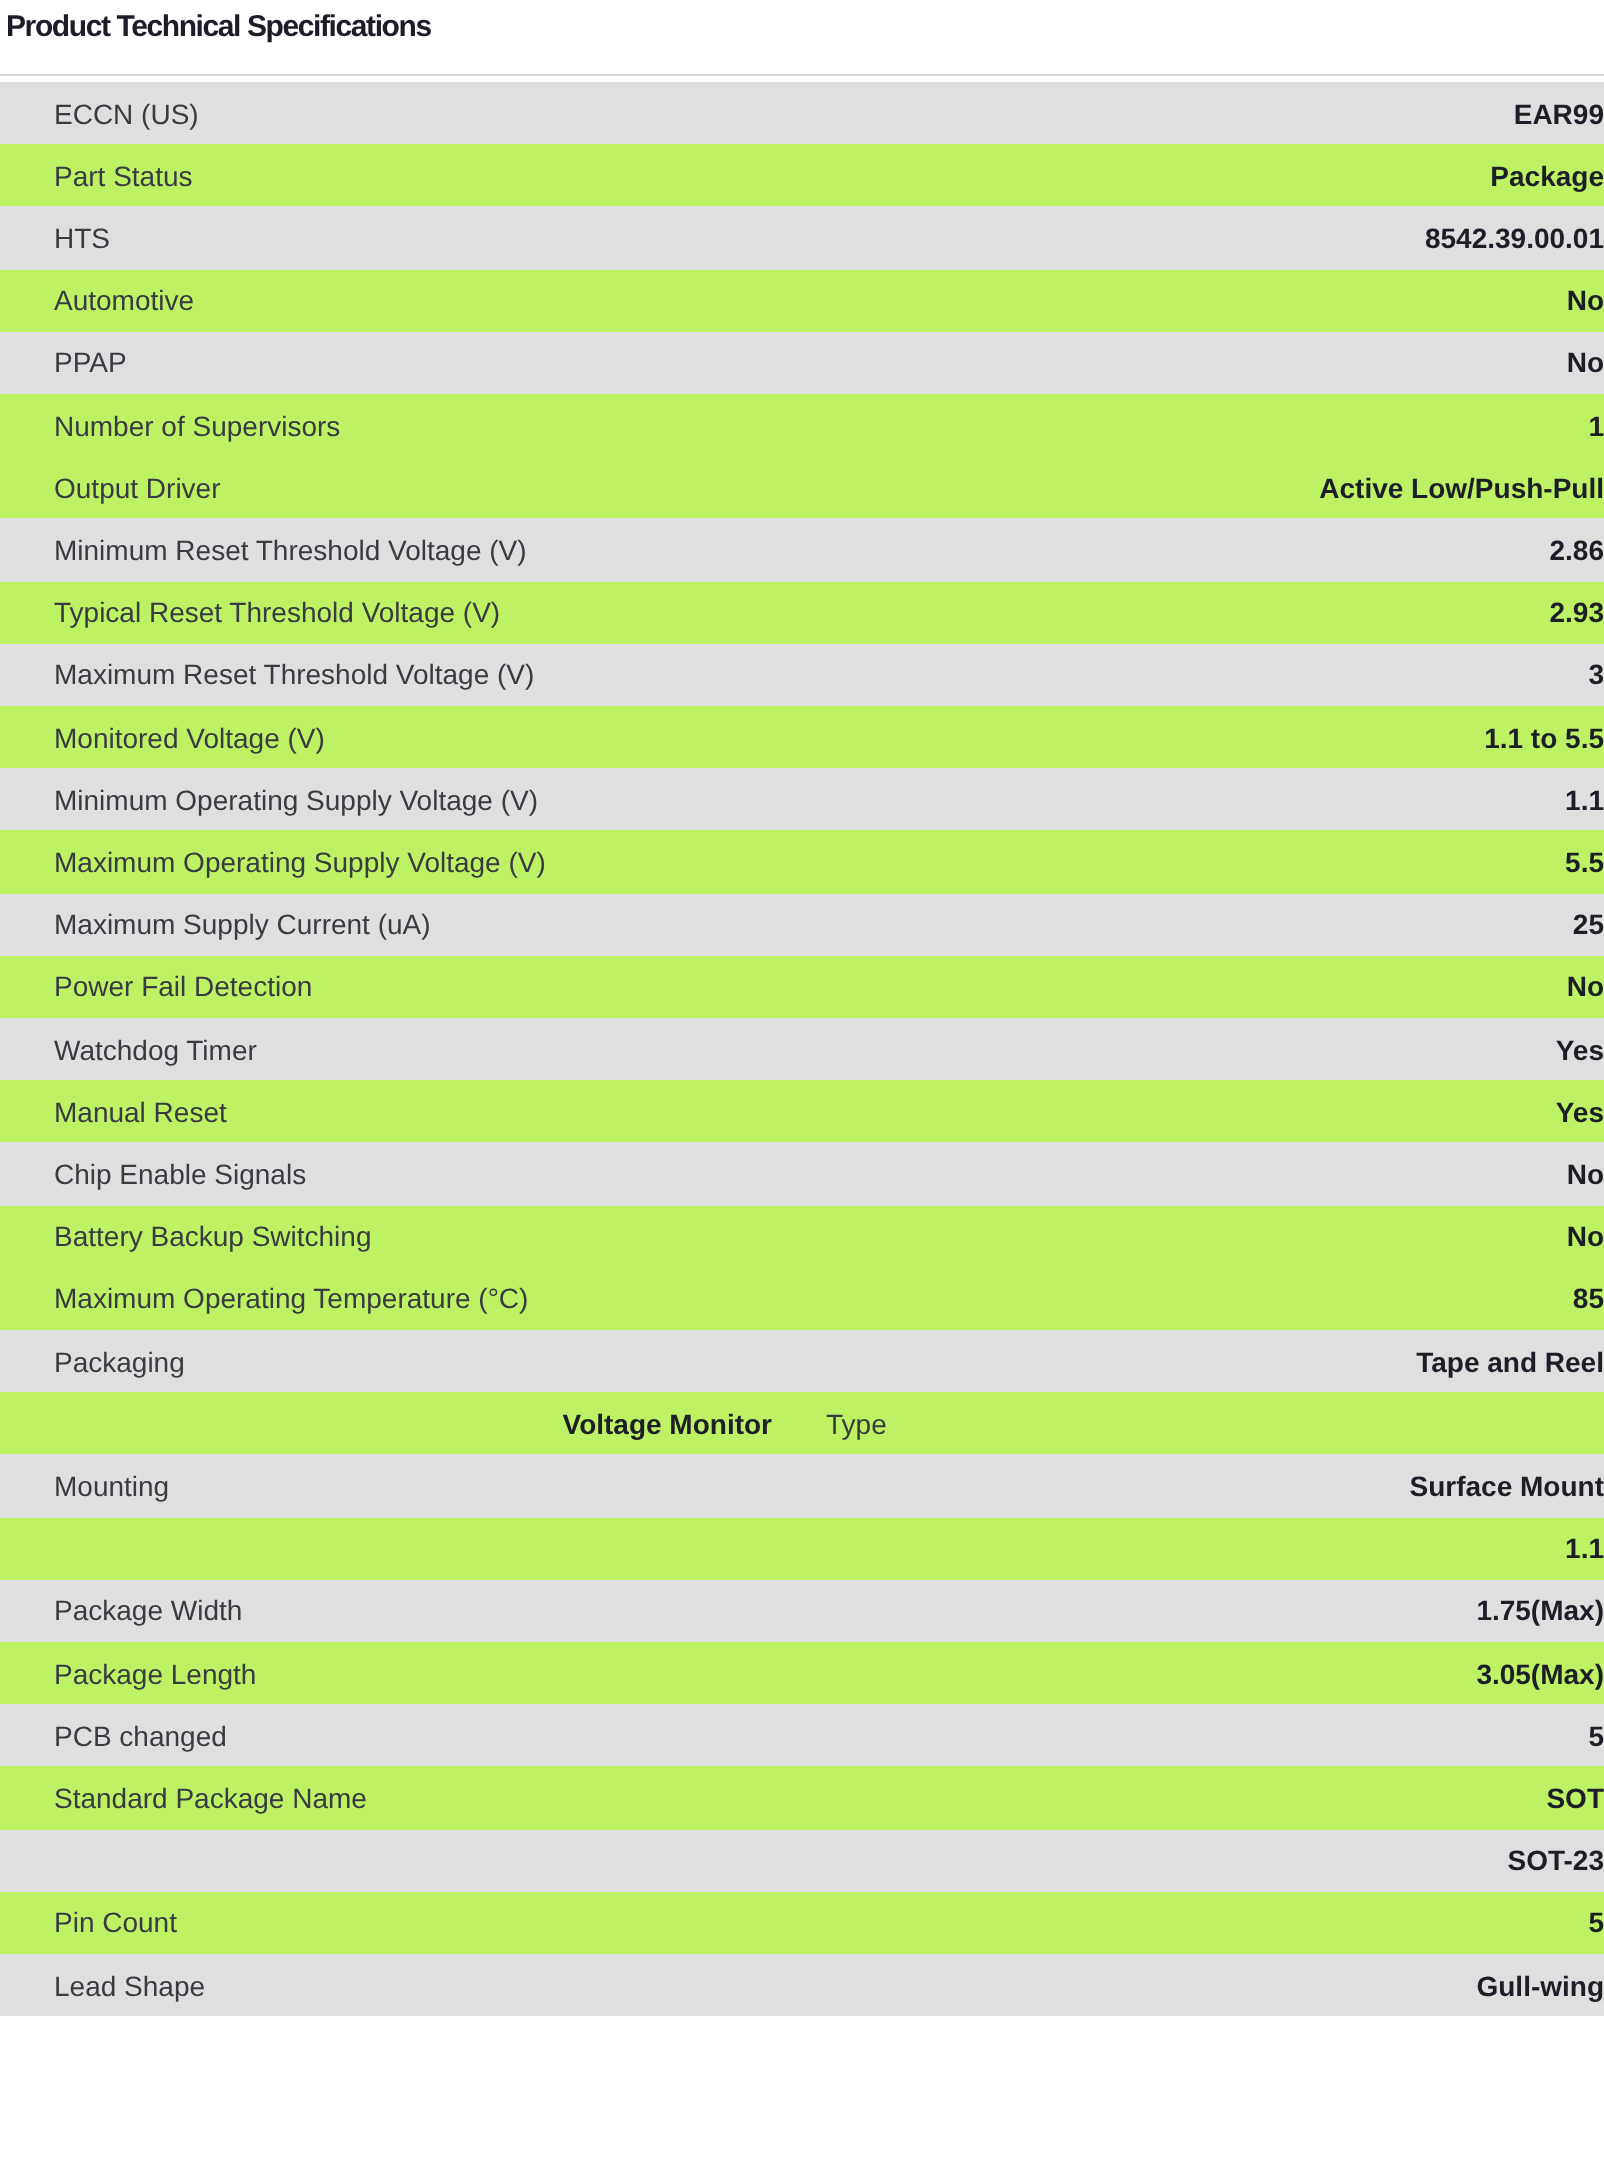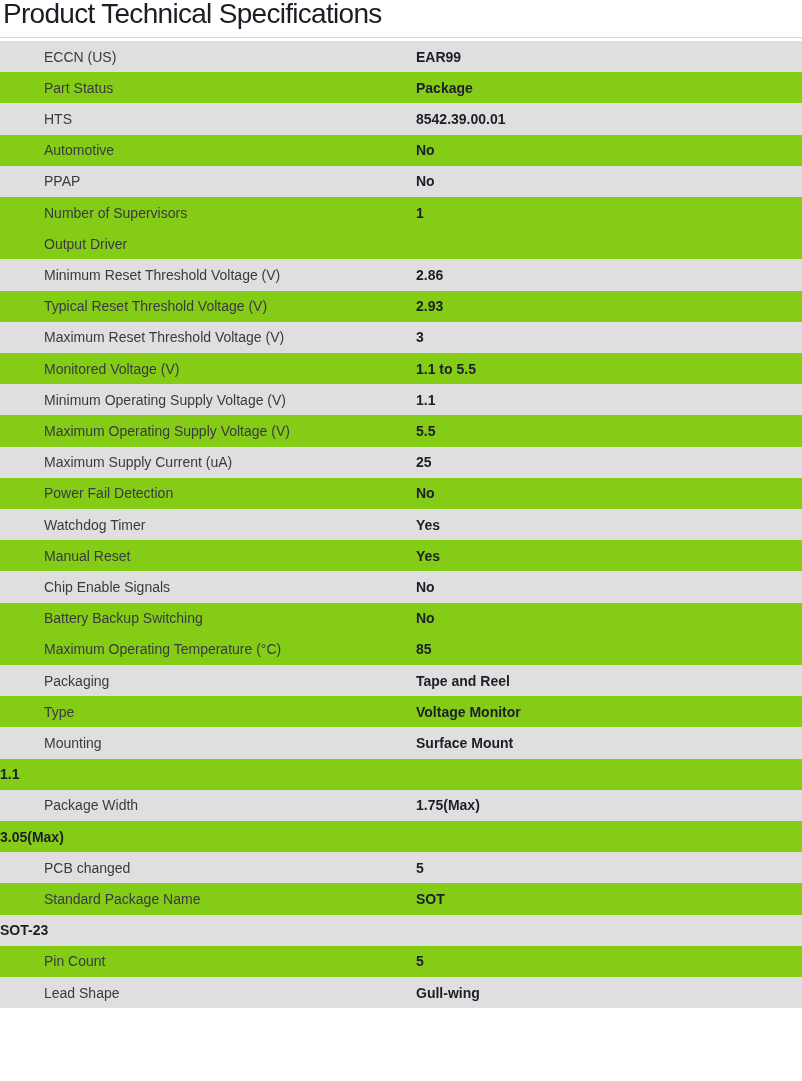--- a/index.html
+++ b/index.html
@@ -5,23 +5,23 @@
   * { box-sizing: border-box; margin: 0; padding: 0; }
   html, body {
     width: 802px;
     background: #ffffff;
     font-family: "Liberation Sans", "DejaVu Sans", sans-serif;
   }
   body { height: 1081px; overflow: hidden; position: relative; }
 
   .page-title {
     padding: 2px 0 0 3px;
-    font-size: 28px;
+    font-size: 15px;
     line-height: 24px;
-    font-weight: 400;
+    font-weight: 700;
     letter-spacing: -0.7px;
     color: #1d1d27;
   }
 
   .title-divider {
     margin-top: 11px;
     height: 1px;
     width: 802px;
     background: #d8d8d8;
   }
@@ -29,37 +29,38 @@
   .spec-table {
     margin-top: 3px;
     width: 802px;
   }
 
   .row {
     display: flex;
     align-items: center;
     height: 31.21px;
     width: 802px;
-    background: #84cc16;
+    background: #bef264;
   }
   .row.striped { background: #dfdfdf; }
 
   .cell { font-size: 14px; line-height: 1; white-space: nowrap; }
 
   .cell.label {
     width: 416px;
-    padding-left: 44px;
+    padding-left: 27px;
     color: #3a3a42;
     font-weight: 400;
   }
 
   .cell.value {
     flex: 1;
     color: #1e1e28;
     font-weight: 700;
+    text-align: right;
   }
 </style>
 </head>
 <body>
 
 <header>
   <h1 class="page-title">Product Technical Specifications</h1>
 </header>
 
 <div class="title-divider"></div>
@@ -84,20 +85,21 @@
     <div class="row striped">
       <div class="cell label">PPAP</div>
       <div class="cell value">No</div>
     </div>
     <div class="row">
       <div class="cell label">Number of Supervisors</div>
       <div class="cell value">1</div>
     </div>
     <div class="row">
       <div class="cell label">Output Driver</div>
+      <div class="cell value">Active Low/Push-Pull</div>
     </div>
     <div class="row striped">
       <div class="cell label">Minimum Reset Threshold Voltage (V)</div>
       <div class="cell value">2.86</div>
     </div>
     <div class="row">
       <div class="cell label">Typical Reset Threshold Voltage (V)</div>
       <div class="cell value">2.93</div>
     </div>
     <div class="row striped">
@@ -142,35 +144,36 @@
     </div>
     <div class="row">
       <div class="cell label">Maximum Operating Temperature (°C)</div>
       <div class="cell value">85</div>
     </div>
     <div class="row striped">
       <div class="cell label">Packaging</div>
       <div class="cell value">Tape and Reel</div>
     </div>
     <div class="row">
+      <div class="cell value">Voltage Monitor</div>
       <div class="cell label">Type</div>
-      <div class="cell value">Voltage Monitor</div>
     </div>
     <div class="row striped">
       <div class="cell label">Mounting</div>
       <div class="cell value">Surface Mount</div>
     </div>
     <div class="row">
       <div class="cell value">1.1</div>
     </div>
     <div class="row striped">
       <div class="cell label">Package Width</div>
       <div class="cell value">1.75(Max)</div>
     </div>
     <div class="row">
+      <div class="cell label">Package Length</div>
       <div class="cell value">3.05(Max)</div>
     </div>
     <div class="row striped">
       <div class="cell label">PCB changed</div>
       <div class="cell value">5</div>
     </div>
     <div class="row">
       <div class="cell label">Standard Package Name</div>
       <div class="cell value">SOT</div>
     </div>

